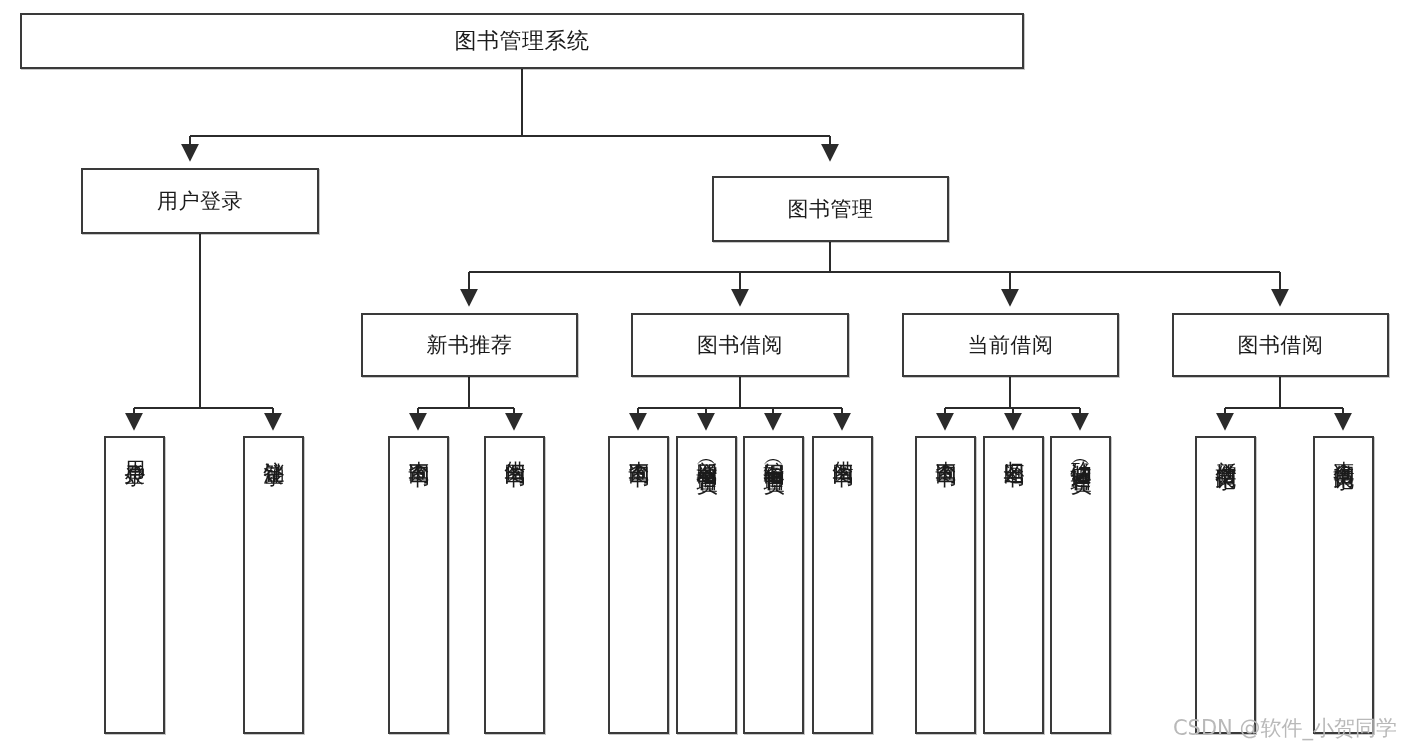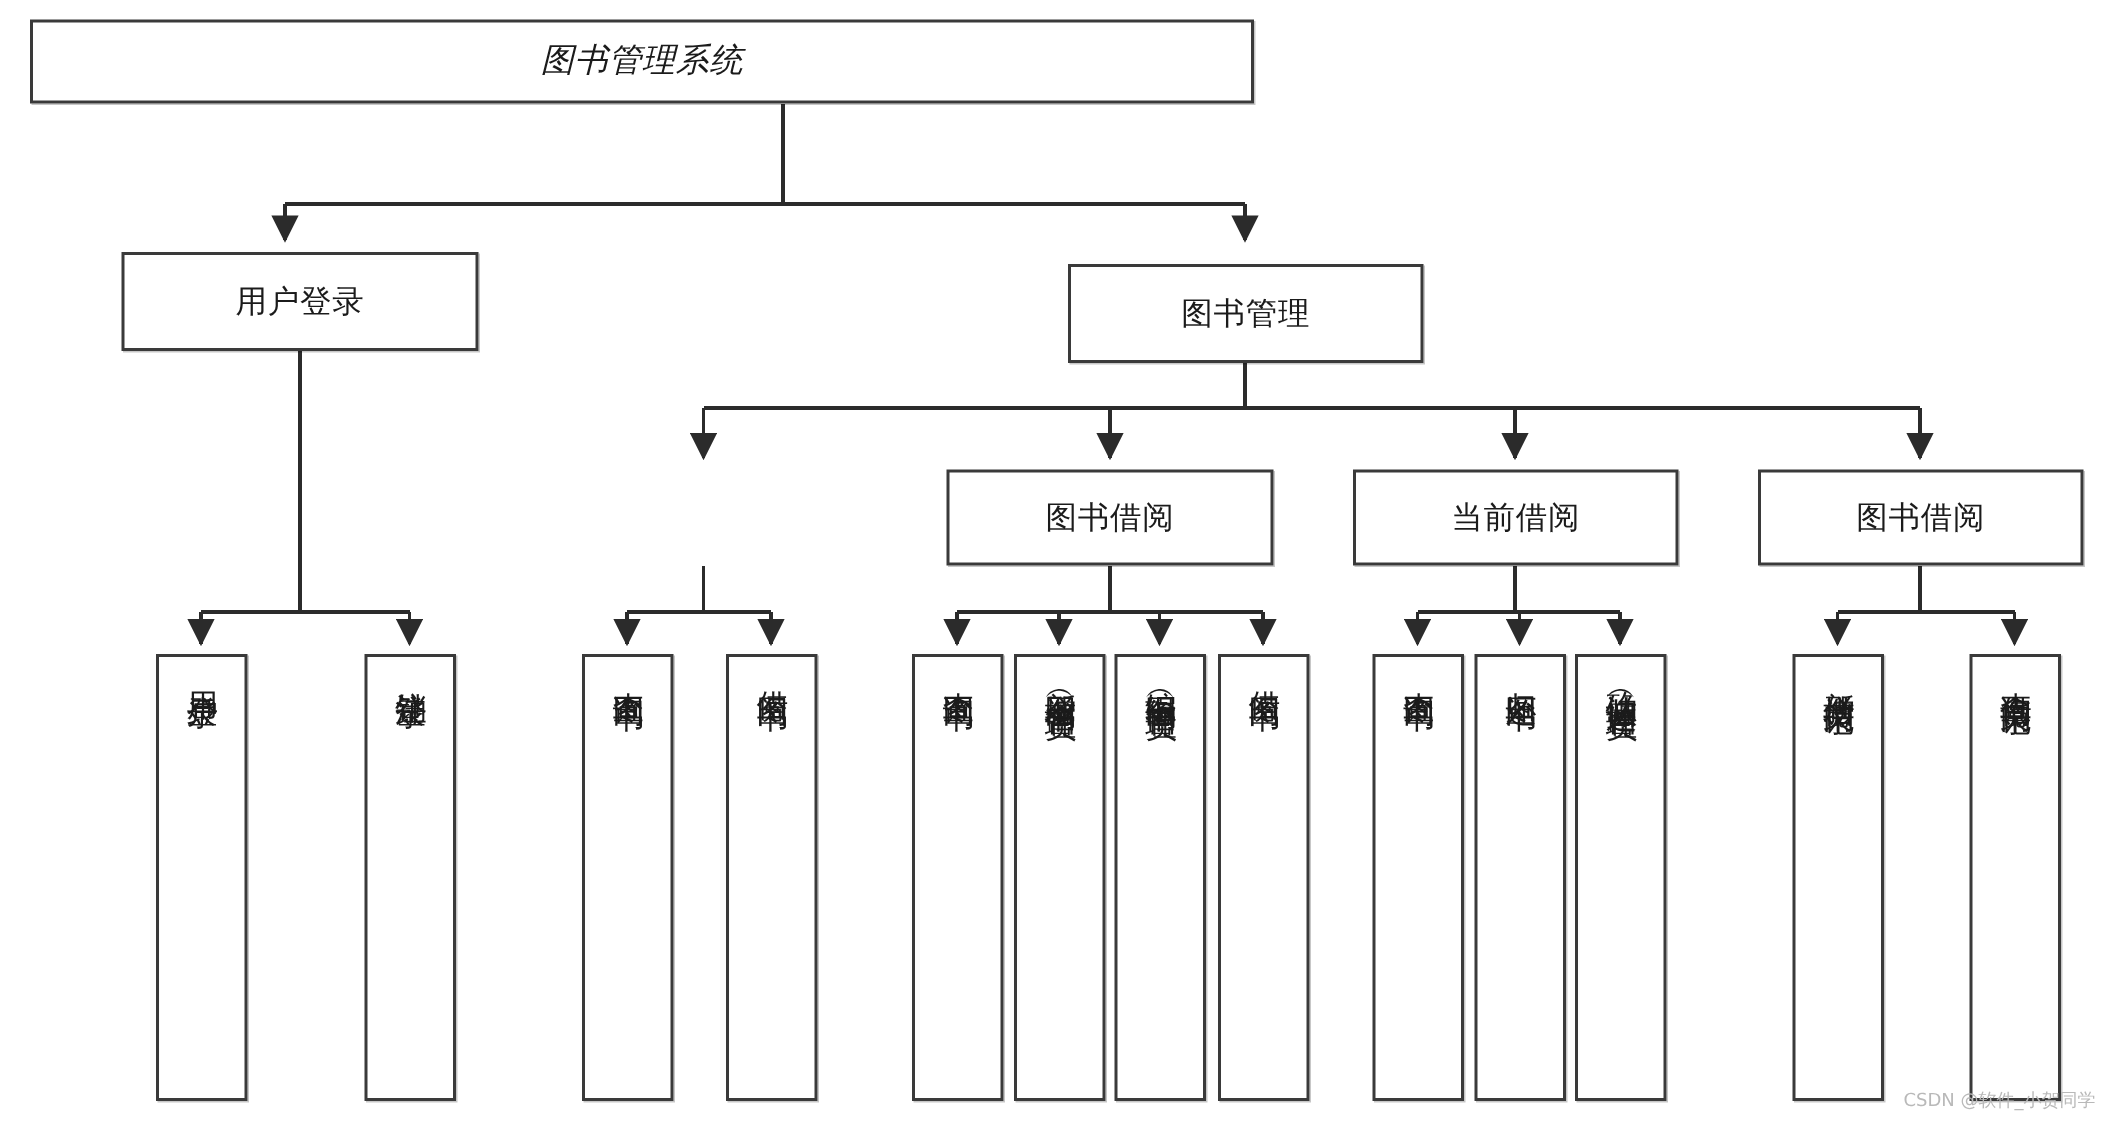--- a/index.html
+++ b/index.html
@@ -67,21 +67,21 @@
     height: auto;
     max-height: 284px;
   }
   .node.vert.tall .node-label {
     max-height: 290px;
   }
   #watermark {
     position: absolute;
     right: 8px;
     bottom: 5px;
-    font-size: 12px;
+    font-size: 21px;
     color: #b9b9b9;
     white-space: nowrap;
     user-select: none;
   }
 </style>
 </head>
 <body>
 
 <div id="diagram-root">
 
@@ -130,31 +130,34 @@
       <path d="M 1013 408 L 1013 429" marker-end="url(#arrow)"></path>
       <path d="M 1080 408 L 1080 429" marker-end="url(#arrow)"></path>
 
       <path d="M 1280 377 L 1280 408"></path>
       <path d="M 1225 408 L 1343 408"></path>
       <path d="M 1225 408 L 1225 429" marker-end="url(#arrow)"></path>
       <path d="M 1343 408 L 1343 429" marker-end="url(#arrow)"></path>
     </g>
   </svg>
 
-  <div class="node horiz root" style="left: 20px; top: 13px; width: 816px; height: 56px; font-style: italic;">
+  <div class="node horiz root" style="left: 20px; top: 13px; width: 1004px; height: 56px;">
     <span class="node-label">图书管理系统</span>
   </div>
 
   <div class="node horiz" style="left: 81px; top: 168px; width: 238px; height: 66px;">
     <span class="node-label">用户登录</span>
   </div>
   <div class="node horiz" style="left: 712px; top: 176px; width: 237px; height: 66px;">
     <span class="node-label">图书管理</span>
   </div>
 
+  <div class="node horiz" style="left: 361px; top: 313px; width: 217px; height: 64px;">
+    <span class="node-label">新书推荐</span>
+  </div>
   <div class="node horiz" style="left: 902px; top: 313px; width: 217px; height: 64px;">
     <span class="node-label">当前借阅</span>
   </div>
   <div class="node horiz" style="left: 631px; top: 313px; width: 218px; height: 64px;">
     <span class="node-label">图书借阅</span>
   </div>
   <div class="node horiz" style="left: 1172px; top: 313px; width: 217px; height: 64px;">
     <span class="node-label">图书借阅</span>
   </div>
 

